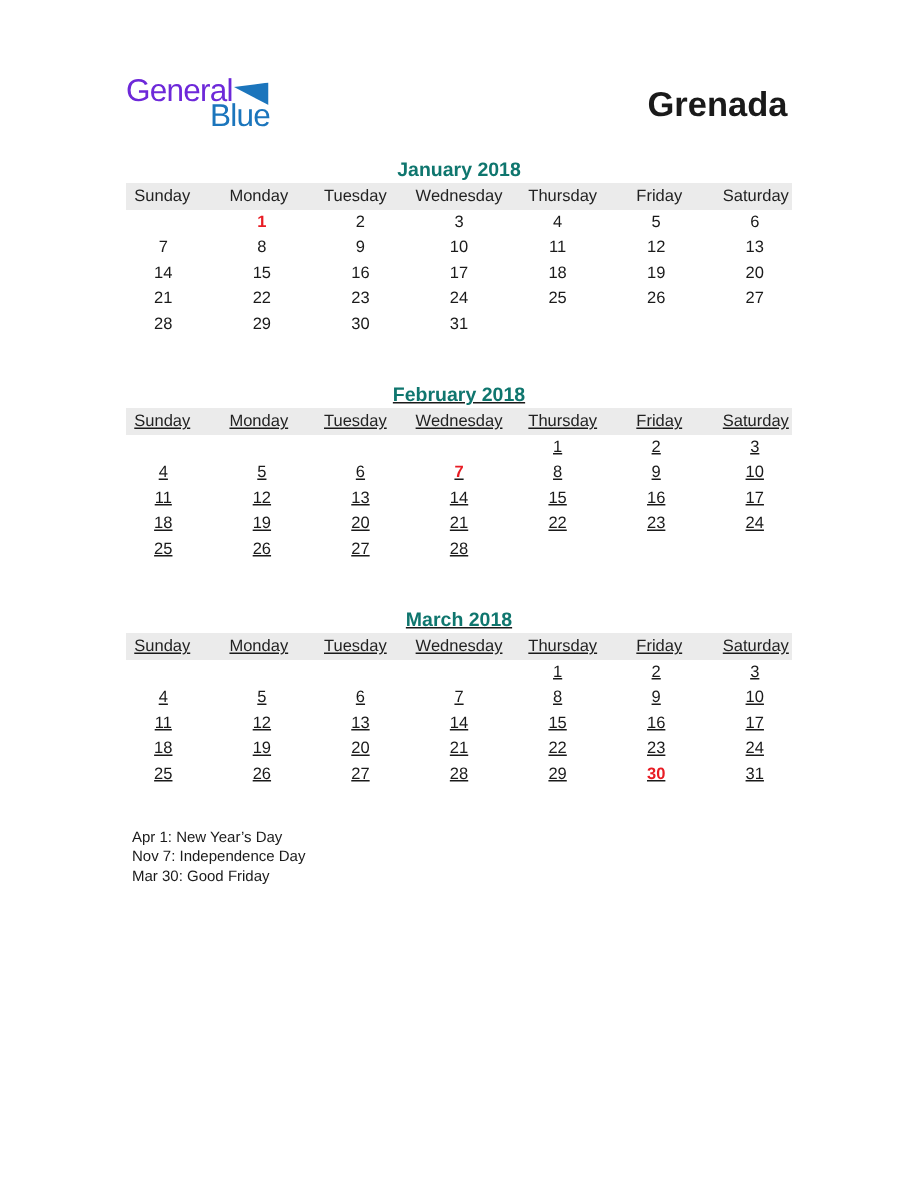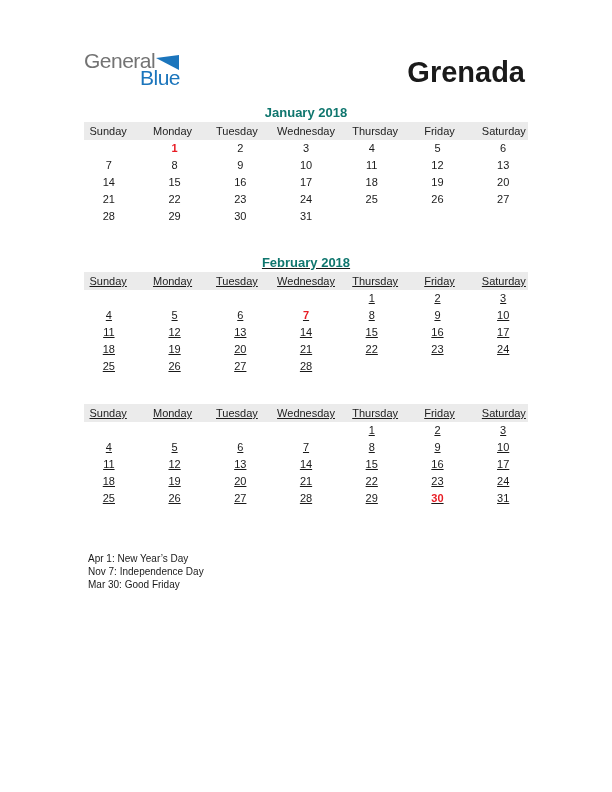--- a/index.html
+++ b/index.html
@@ -11,34 +11,34 @@
     font-family:"Liberation Sans", sans-serif;
     color:var(--text, #1a1a1a);
     overflow:hidden;
   }
 
   
   .logo { position:absolute; left:84px; top:50px; width:100px; }
   .logo-top { display:flex; align-items:flex-start; }
   .logo-general {
     font-size:21px; line-height:21px; letter-spacing:-0.5px;
-    color:#737373; font-weight:400;
+    color:#6d28d9; font-weight:400;
   }
   .logo-triangle { margin-left:1px; margin-top:5px; }
   .logo-triangle polygon { fill:var(--brand-blue,#1b75bc); }
   .logo-blue {
     font-size:21px; line-height:18px; letter-spacing:-0.5px;
     color:var(--brand-blue,#1b75bc);
     text-align:right; padding-right:4px; margin-top:-2px;
   }
 
   
   .page-title {
     position:absolute; top:56px; right:87px;
-    font-size:29px; font-weight:700; color:#1a1a1a;
+    font-size:23px; font-weight:700; color:#1a1a1a;
   }
 
   
   .calendars { position:absolute; left:84px; top:104px; width:444px; }
   .month-block + .month-block { margin-top:29px;text-decoration:underline; }
   .month-title {
     height:18px; line-height:18px; text-align:center;
     font-size:13px; font-weight:700; color:#0f766e;
   }
   .week { display:flex;gap:16px; }
@@ -181,20 +181,21 @@
           <span class="cell">25</span>
           <span class="cell">26</span>
           <span class="cell">27</span>
           <span class="cell">28</span>
           <span class="cell"></span>
           <span class="cell"></span>
           <span class="cell"></span>
         </div>
       </div>
       <div class="month-block">
+        <div class="month-title">March 2018</div>
         <div class="week head">
           <span class="cell head">Sunday</span>
           <span class="cell head">Monday</span>
           <span class="cell head">Tuesday</span>
           <span class="cell head">Wednesday</span>
           <span class="cell head">Thursday</span>
           <span class="cell head">Friday</span>
           <span class="cell head">Saturday</span>
         </div>
         <div class="week">

